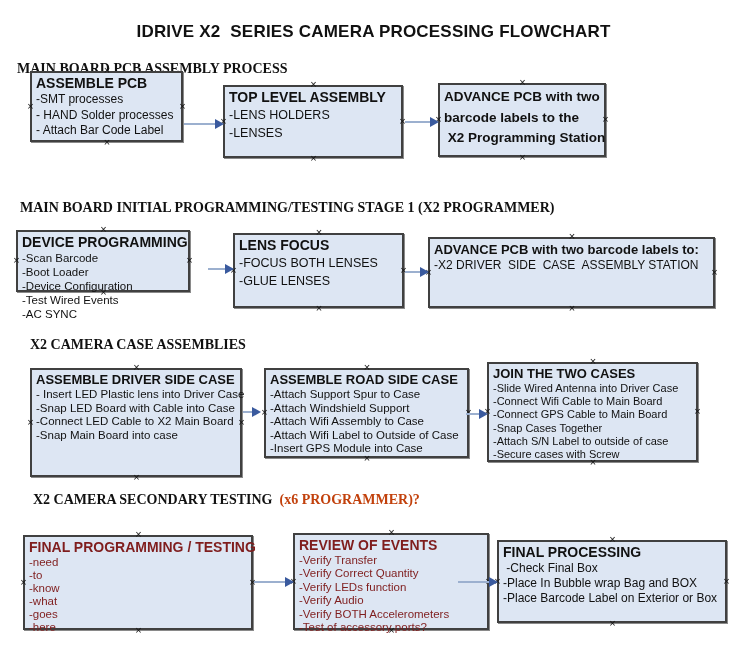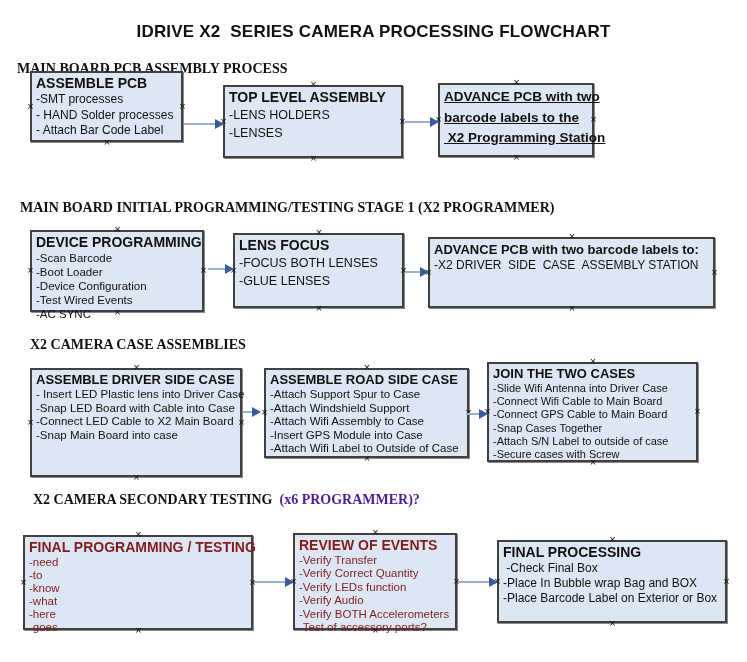--- a/index.html
+++ b/index.html
@@ -2,21 +2,21 @@
 <html><head>
 <meta charset="utf-8">
 <style>
   html,body{margin:0;padding:0;background:#ffffff;}
   body{width:747px;height:662px;position:relative;font-family:"Liberation Sans",sans-serif;color:#111;overflow:hidden;}
 
   .page-title{position:absolute;top:22px;left:0;width:747px;text-align:center;
     font-size:17px;font-weight:bold;letter-spacing:.2px;white-space:pre;}
 
   .hdr{position:absolute;font-size:14px;font-weight:bold;white-space:pre;font-family:Liberation Serif, serif;}
-  .hdr .red{color:#4c1d95;}
+  .hdr .red{color:#c2410c;}
 
   .box{position:absolute;background:#dde6f3;border:2px solid #404040;
     box-sizing:border-box;padding:2px 4px;box-shadow:1px 1px 0 #8a8a8a;}
   .box .t{font-weight:bold;font-size:14px;line-height:17px;white-space:pre;}
   .box .ln{font-size:11.5px;line-height:14px;white-space:pre;}
 
   
   .s1 .ln{font-size:12px;line-height:15.5px;}
   .b2 .ln,.b5 .ln{font-size:12.5px;line-height:18px;}
   .b3 .ln{font-size:13.5px;line-height:20.5px;font-weight:bold;}
@@ -26,29 +26,29 @@
   .s3 .ln{font-size:11.5px;line-height:13.6px;}
   .b9 .ln{font-size:11px;line-height:13.2px;}
   .b10 .ln{line-height:13px;}
   .b11 .ln{line-height:13.4px;}
   .b12 .ln{font-size:12px;line-height:15px;}
   .red-box .t,.red-box .ln{color:#7f1d1d;}
 
   
   .b1{left:30px;top:71px;width:153px;height:71px;}
   .b2{left:223px;top:85px;width:180px;height:73px;}
-  .b3{left:438px;top:83px;width:156px;height:74px;text-decoration:underline;}
-  .b4{left:30px;top:230px;width:174px;height:82px;}
+  .b3{left:438px;top:83px;width:168px;height:74px;}
+  .b4{left:16px;top:230px;width:174px;height:62px;}
   .b5{left:233px;top:233px;width:171px;height:75px;}
   .b6{left:428px;top:237px;width:287px;height:71px;}
   .b7{left:30px;top:368px;width:212px;height:109px;}
   .b8{left:264px;top:368px;width:205px;height:90px;}
   .b9{left:487px;top:362px;width:211px;height:100px;}
   .b10{left:23px;top:535px;width:230px;height:95px;}
-  .b11{left:293px;top:533px;width:164px;height:97px;}
+  .b11{left:293px;top:533px;width:196px;height:97px;}
   .b12{left:497px;top:540px;width:230px;height:83px;}
 
   
   .anchor{position:absolute;width:9px;height:9px;line-height:9px;text-align:center;
     font-size:11px;color:#141414;pointer-events:none;}
   .anchor::before{content:"\00d7";}
   .a-top{top:-7px;left:calc(50% - 4px);}
   .a-bot{bottom:-7px;left:calc(50% - 4px);}
   .a-left{left:-6px;top:calc(50% - 5px);}
   .a-right{right:-6px;top:calc(50% - 5px);}
@@ -158,50 +158,50 @@
 
 <div class="box b8 s3">
   <span class="anchor a-top"></span>
   <span class="anchor a-bot"></span>
   <span class="anchor a-left"></span>
   <span class="anchor a-right"></span>
   <div class="t">ASSEMBLE ROAD SIDE CASE</div>
   <div class="ln">-Attach Support Spur to Case</div>
   <div class="ln">-Attach Windshield Support</div>
   <div class="ln">-Attach Wifi Assembly to Case</div>
+  <div class="ln">-Attach Wifi Label to Outside of Case</div>
   <div class="ln">-Insert GPS Module into Case</div>
-  <div class="ln">-Attach Wifi Label to Outside of Case</div>
 </div>
 
 <div class="box b9 s3">
   <span class="anchor a-top"></span>
   <span class="anchor a-bot"></span>
   <span class="anchor a-left"></span>
   <span class="anchor a-right"></span>
   <div class="t">JOIN THE TWO CASES</div>
-  <div class="ln">-Slide Wifi Antenna into Driver Case</div>
+  <div class="ln">-Slide Wired Antenna into Driver Case</div>
   <div class="ln">-Connect Wifi Cable to Main Board</div>
   <div class="ln">-Connect GPS Cable to Main Board</div>
   <div class="ln">-Snap Cases Together</div>
   <div class="ln">-Attach S/N Label to outside of case</div>
   <div class="ln">-Secure cases with Screw</div>
 </div>
 
 <div class="box b10 red-box">
   <span class="anchor a-top"></span>
   <span class="anchor a-bot"></span>
   <span class="anchor a-left"></span>
   <span class="anchor a-right"></span>
   <div class="t">FINAL PROGRAMMING / TESTING</div>
   <div class="ln">-need</div>
   <div class="ln">-to</div>
   <div class="ln">-know</div>
   <div class="ln">-what</div>
+  <div class="ln">-goes</div>
   <div class="ln">-here</div>
-  <div class="ln">-goes</div>
 </div>
 
 <div class="box b11 red-box">
   <span class="anchor a-top"></span>
   <span class="anchor a-bot"></span>
   <span class="anchor a-left"></span>
   <span class="anchor a-right"></span>
   <div class="t">REVIEW OF EVENTS</div>
   <div class="ln">-Verify Transfer</div>
   <div class="ln">-Verify Correct Quantity</div>

